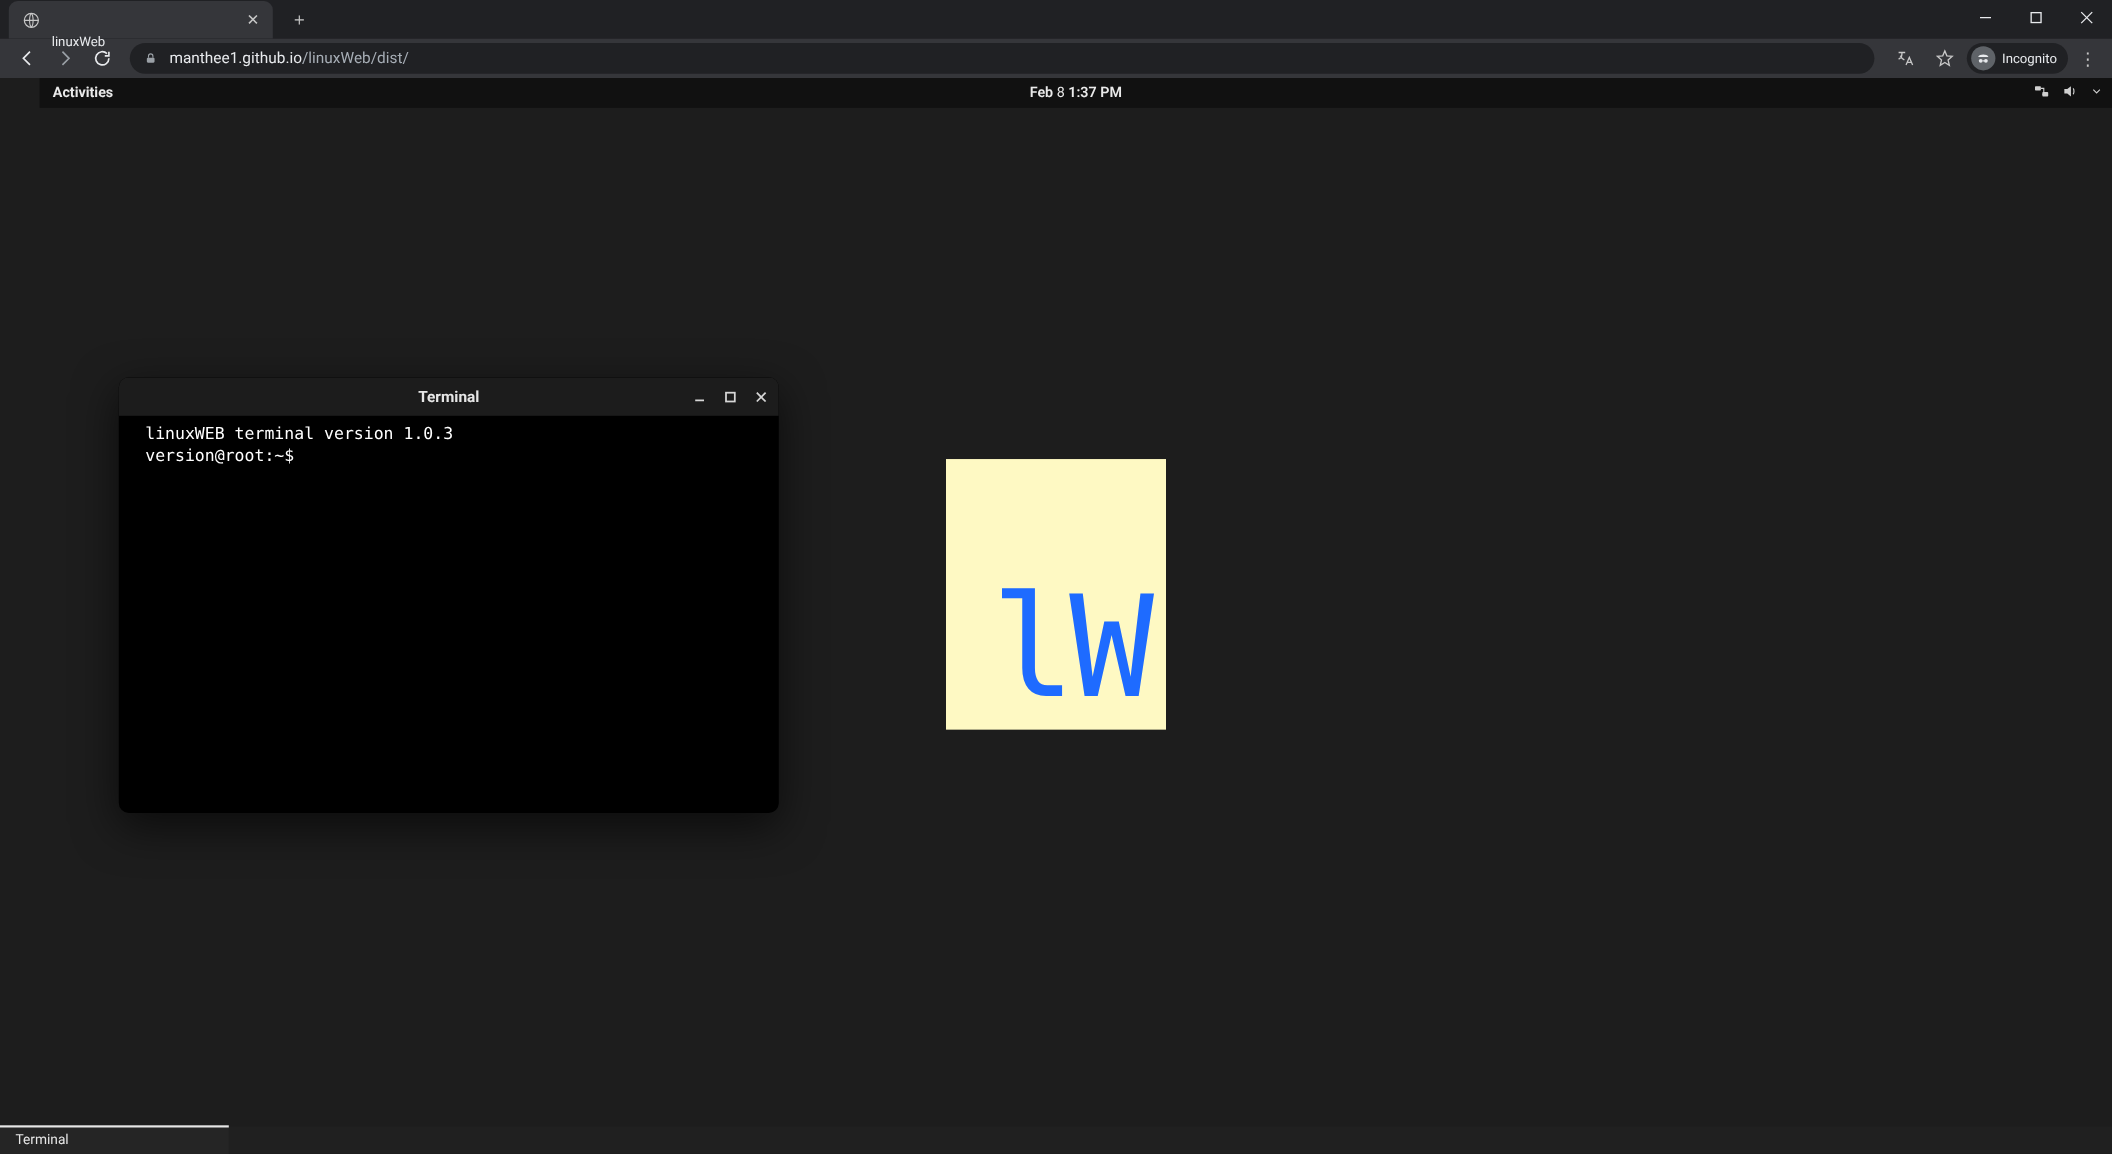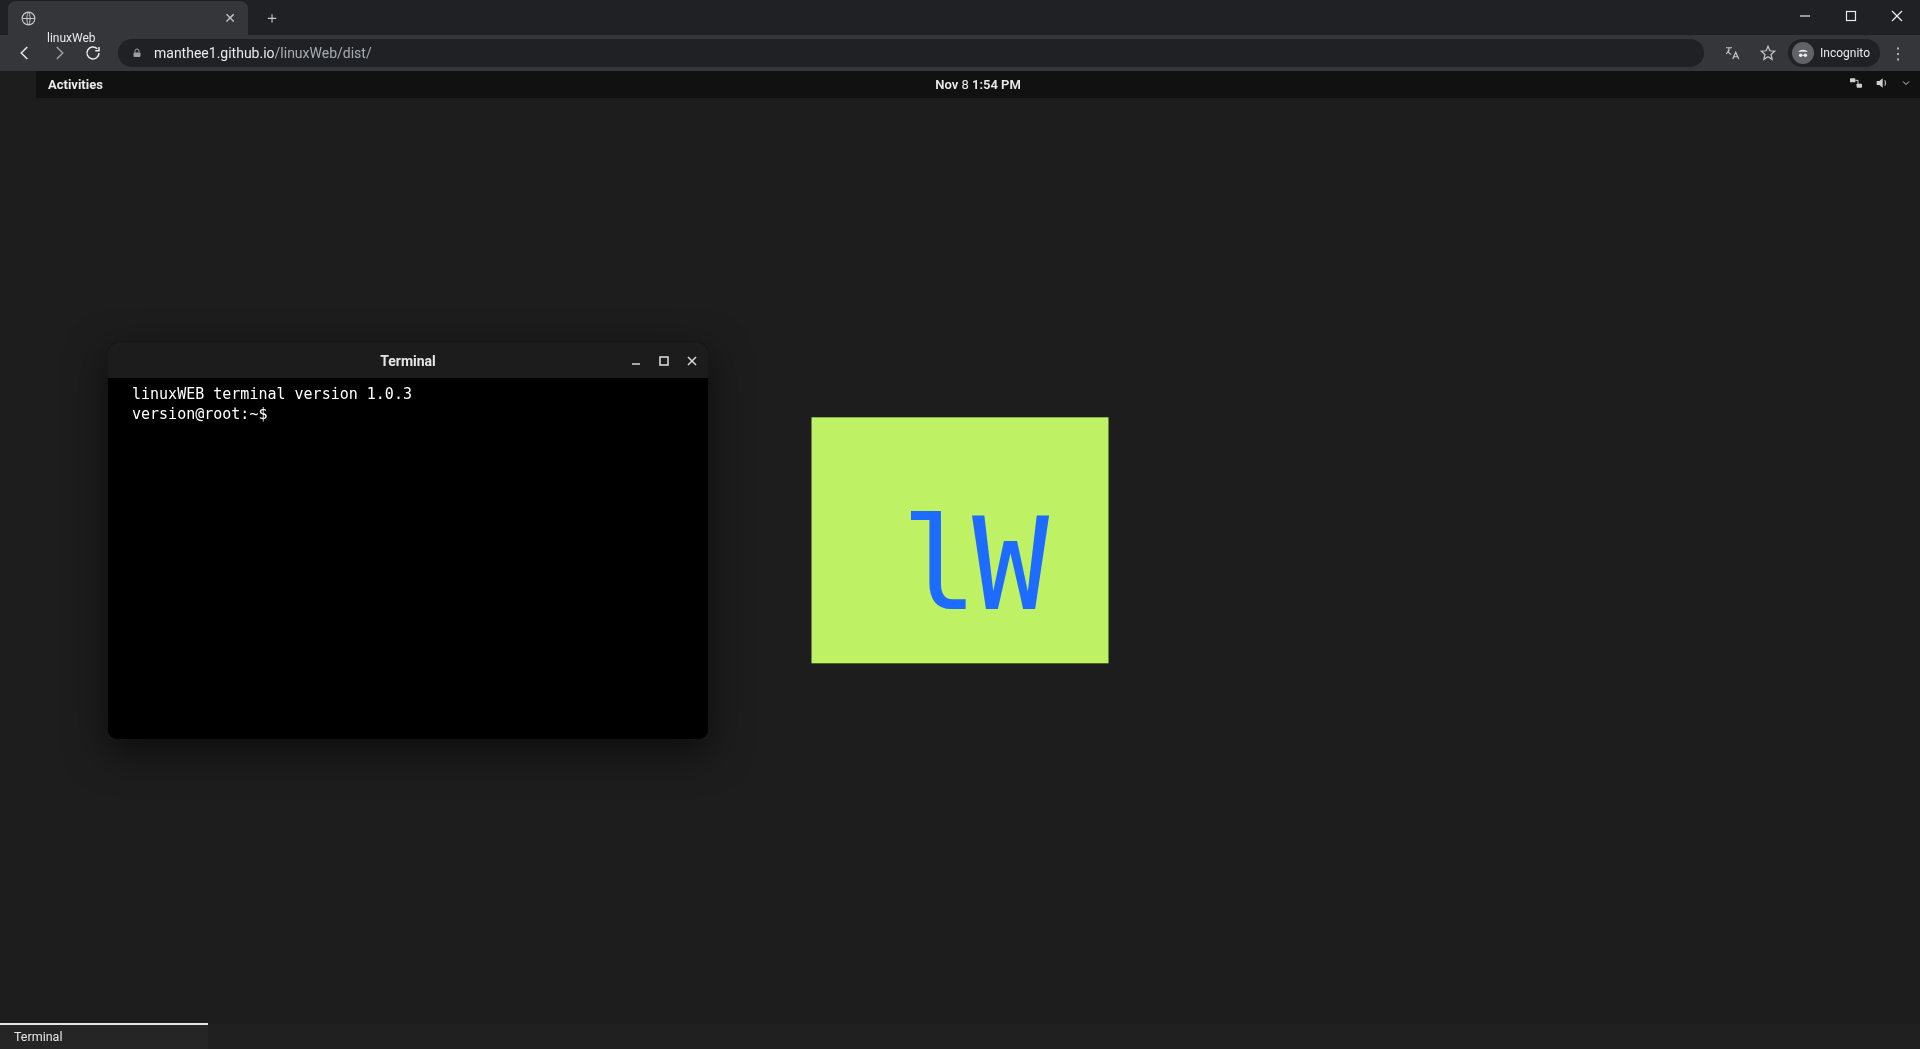--- a/index.html
+++ b/index.html
@@ -42,21 +42,21 @@
   .page { position: relative; width: 100%; height: calc(1049px - 71px); background:#1d1d1d; overflow:hidden; }
 
   .topbar { position: absolute; top:0; left:0; right:0; height: 27px; background:#111111; display:flex; align-items:center; color:#eaeaea; font-size:13px; font-weight:700;margin-left:36px; }
   .topbar .activities { padding: 0 12px; }
   .topbar .clock { position:absolute; left:50%; transform:translateX(-50%); font-weight:600; }
   .topbar .clock .thin { font-weight:400; }
   .topbar .tray { position:absolute; right:8px; display:flex; align-items:center; gap:10px; }
   .topbar .tray svg { width:16px; height:16px; fill:#d0d0d0; }
   .topbar .tray .chev svg { width:12px; height:12px; }
 
-  .desktop-logo { position:absolute; left:50%; top:50%; transform:translate(-50%, -58%); width:297px; height:246px; background:#bef264; display:flex; align-items:flex-end; justify-content:center; padding-bottom:34px; }
+  .desktop-logo { position:absolute; left:50%; top:50%; transform:translate(-50%, -58%); width:200px; height:246px; background:#fef9c3; display:flex; align-items:flex-end; justify-content:center; padding-bottom:10px; }
   .desktop-logo .lw { font-family: "DejaVu Sans Mono","Liberation Mono","Courier New",monospace; font-size:128px; line-height:1; color:#1e6bff; letter-spacing:-6px; transform: translateX(12px); }
 
   .term-window { position:absolute; left:108px; top:272px; width:600px; height:396px; background:#000; border-radius:9px; box-shadow: 0 12px 40px rgba(0,0,0,0.6); display:flex; flex-direction:column; overflow:hidden; }
   .term-titlebar { height:35px; background:#1c1c1c; display:flex; align-items:center; justify-content:center; position:relative; color:#e6e6e6; font-size:14px; font-weight:700; }
   .term-titlebar .ctrls { position:absolute; right:6px; top:0; height:35px; display:flex; align-items:center; gap:8px; }
   .term-titlebar .ctrls .c { width:20px; height:20px; display:flex; align-items:center; justify-content:center; color:#d6d6d6; }
   .term-titlebar .ctrls .c svg { width:12px; height:12px; stroke:#d6d6d6; stroke-width:1.6; fill:none; }
   .term-body { flex:1; padding: 6px 8px 8px 24px; color:#fff; font-family:"DejaVu Sans Mono","Liberation Mono","Courier New",monospace; font-size:15px; line-height:20px; white-space:pre; }
   .prompt-line { display:flex; }
   .prompt-line .cursor { display:inline-block; margin-left:4px; }
@@ -156,21 +156,21 @@
       </div>
       <div class="kebab">⋮</div>
     </div>
   </div>
 
   <div class="page">
 
     <div class="topbar">
       <div class="activities">Activities</div>
       <div class="clock">
-        <span>Nov</span> <span class="thin">8</span>&nbsp;<span>1:54 PM</span>
+        <span>Feb</span> <span class="thin">8</span>&nbsp;<span>1:37 PM</span>
       </div>
       <div class="tray">
         <span>
           <svg viewBox="0 0 24 24">
               <rect x="3" y="5" width="8" height="6" rx="1"></rect>
               <rect x="13" y="13" width="8" height="6" rx="1"></rect>
               <path d="M11 8h4v8h-2" stroke="#d0d0d0" stroke-width="1.5" fill="none"></path>
             </svg>
         </span>
         <span>

